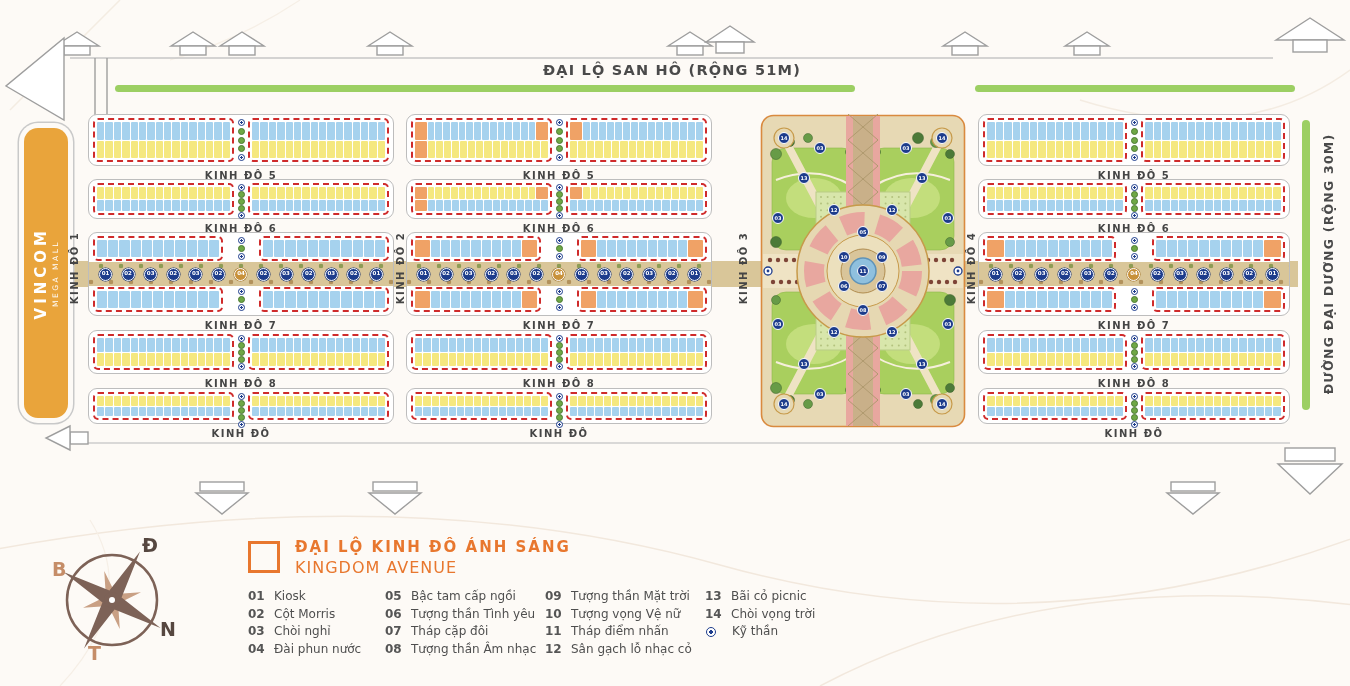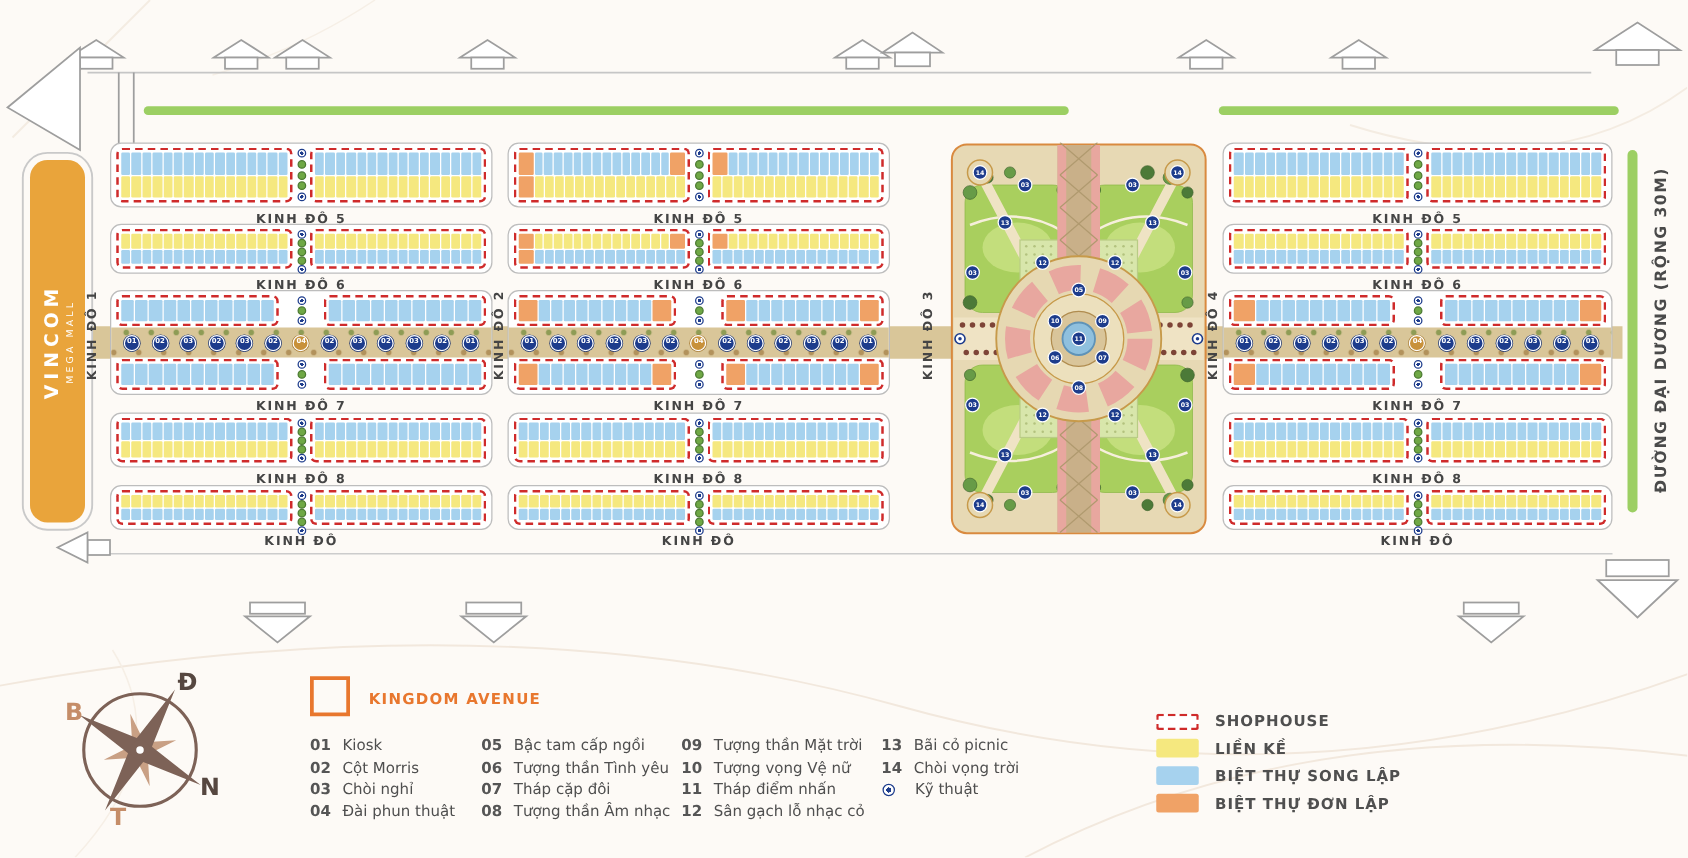--- a/index.html
+++ b/index.html
@@ -33,21 +33,21 @@
   .vincom{position:absolute;left:24px;top:128px;width:44px;height:290px;background:#e9a43b;border-radius:14px;display:flex;flex-direction:row;align-items:center;justify-content:center;gap:1px;z-index:2;box-shadow:0 0 0 5px #fdfaf6,0 0 0 6.5px #c9c9c9;}
   .vincom span{writing-mode:vertical-rl;transform:rotate(180deg);color:#fff;white-space:nowrap;}
   .vincom .v1{font-size:15px;font-weight:bold;letter-spacing:4px;}
   .vincom .v2{font-size:7.5px;letter-spacing:2.5px;}
   
   .park{position:absolute;left:760px;top:114px;width:206px;height:314px;z-index:2;}
   
   .av-legend{position:absolute;left:248px;top:538px;display:flex;align-items:flex-start;z-index:4;}
   .av-legend .sq{width:26px;height:26px;border:3px solid #e8772e;margin-right:15px;margin-top:3px;flex:none;}
   .av-legend .t1{font-size:15px;color:#e8772e;letter-spacing:2px;font-weight:600;}
-  .av-legend .t2{font-size:12px;color:#e8772e;letter-spacing:1px;font-weight:700;margin-top:14px;}
+  .av-legend .t2{font-size:16px;color:#e8772e;letter-spacing:1px;font-weight:400;margin-top:2px;}
   .av-items{position:absolute;left:248px;top:588px;display:flex;z-index:4;}
   .av-col{display:flex;flex-direction:column;}
   .av-item{font-size:12px;color:#4f4f4f;line-height:17.5px;display:flex;align-items:center;}
   .av-item .num{width:26px;flex:none;font-weight:600;color:#555;}
   .av-item .ticon{width:10px;height:10px;border-radius:50%;border:1.5px solid #1d3c8c;background:radial-gradient(circle,#1d3c8c 0 2px,#fff 2.1px);box-sizing:border-box;margin-right:16px;margin-left:1px;flex:none;}
   .type-legend{position:absolute;left:925px;top:570px;z-index:4;}
   .tl-row{display:flex;align-items:center;margin-bottom:7px;}
   .tl-swatch{width:34px;height:15px;border-radius:2px;margin-right:13px;flex:none;box-sizing:border-box;}
   .tl-swatch.shophouse{background:#fff;border:2px dashed #cf2b2b;height:13px;}
   .tl-label{font-size:12px;color:#4f4f4f;letter-spacing:.8px;font-weight:600;}
@@ -128,20 +128,21 @@
           <rect x="1285" y="448" width="50" height="13"></rect>
           <polygon points="1278,464 1342,464 1310,494"></polygon>
         </g>
       <g>
           <rect x="70" y="432" width="18" height="12"></rect>
           <polygon points="70,426 70,450 46,438"></polygon>
         </g>
     </g>
   </svg>
 
+  <div class="road-top">ĐẠI LỘ SAN HÔ (RỘNG 51M)</div>
   <div class="road-right">ĐƯỜNG ĐẠI DƯƠNG (RỘNG 30M)</div>
   <div class="gbar" style="left:115px;top:85px;width:740px;height:7px;"></div>
   <div class="gbar" style="left:975px;top:85px;width:320px;height:7px;"></div>
   <div class="gbar" style="left:1302px;top:120px;width:8px;height:290px;"></div>
 
   <div class="vincom">
     <span class="v1">VINCOM</span>
     <span class="v2">MEGA MALL</span>
   </div>
 
@@ -428,40 +429,41 @@
         <circle cx="103" cy="196" r="5.5" fill="#1d3c8c" stroke="#fff" stroke-width="1"></circle>
         <text x="103" y="197.8" text-anchor="middle" font-size="5" font-weight="bold" fill="#fff">08</text>
         <circle cx="103" cy="157" r="5.5" fill="#1d3c8c" stroke="#fff" stroke-width="1"></circle>
         <text x="103" y="158.8" text-anchor="middle" font-size="5" font-weight="bold" fill="#fff">11</text>
       </svg>
   </div>
 
   <div class="av-legend">
     <div class="sq"></div>
     <div>
+      <div class="t1">ĐẠI LỘ KINH ĐÔ ÁNH SÁNG</div>
       <div class="t2">KINGDOM AVENUE</div>
     </div>
   </div>
   <div class="av-items" id="av-items">
       <div class="av-col" style="width: 137px;">
         <div class="av-item">
           <div class="num">01</div>
           <div>Kiosk</div>
         </div>
         <div class="av-item">
           <div class="num">02</div>
           <div>Cột Morris</div>
         </div>
         <div class="av-item">
           <div class="num">03</div>
           <div>Chòi nghỉ</div>
         </div>
         <div class="av-item">
           <div class="num">04</div>
-          <div>Đài phun thuật</div>
+          <div>Đài phun nước</div>
         </div>
       </div>
       <div class="av-col" style="width: 160px;">
         <div class="av-item">
           <div class="num">05</div>
           <div>Bậc tam cấp ngồi</div>
         </div>
         <div class="av-item">
           <div class="num">06</div>
           <div>Tượng thần Tình yêu</div>
@@ -497,43 +499,25 @@
         <div class="av-item">
           <div class="num">13</div>
           <div>Bãi cỏ picnic</div>
         </div>
         <div class="av-item">
           <div class="num">14</div>
           <div>Chòi vọng trời</div>
         </div>
         <div class="av-item">
           <div class="ticon"></div>
-          <div>Kỹ thuật</div>
+          <div>Kỹ thần</div>
         </div>
       </div>
     </div>
 
-  <div class="type-legend" id="type-legend">
-      <div class="tl-row">
-        <div class="tl-swatch shophouse"></div>
-        <div class="tl-label">SHOPHOUSE</div>
-      </div>
-      <div class="tl-row">
-        <div class="tl-swatch" style="background: rgb(245, 232, 127);"></div>
-        <div class="tl-label">LIỀN KỀ</div>
-      </div>
-      <div class="tl-row">
-        <div class="tl-swatch" style="background: rgb(166, 210, 238);"></div>
-        <div class="tl-label">BIỆT THỰ SONG LẬP</div>
-      </div>
-      <div class="tl-row">
-        <div class="tl-swatch" style="background: rgb(240, 162, 102);"></div>
-        <div class="tl-label">BIỆT THỰ ĐƠN LẬP</div>
-      </div>
-    </div>
 
   <svg class="layer" width="150" height="150" style="left:42px;top:528px;z-index:4">
     <circle cx="70" cy="72" r="45" fill="none" stroke="#7d6257" stroke-width="2.5"></circle>
     <g transform="translate(70,72)">
       <path transform="rotate(75)" d="M0,-30 L5,-5 L30,0 L5,5 L0,30 L-5,5 L-30,0 L-5,-5 Z" fill="#c9a084"></path>
       <path transform="rotate(30)" d="M0,-56 L7,-7 L56,0 L7,7 L0,56 L-7,7 L-56,0 L-7,-7 Z" fill="#7d6257"></path>
       <circle r="8" fill="#7d6257"></circle>
         <circle r="3" fill="#ffffff"></circle>
     </g>
     <text x="100" y="24" font-size="19" font-weight="bold" fill="#564740" id="cmp-e">Đ</text>

